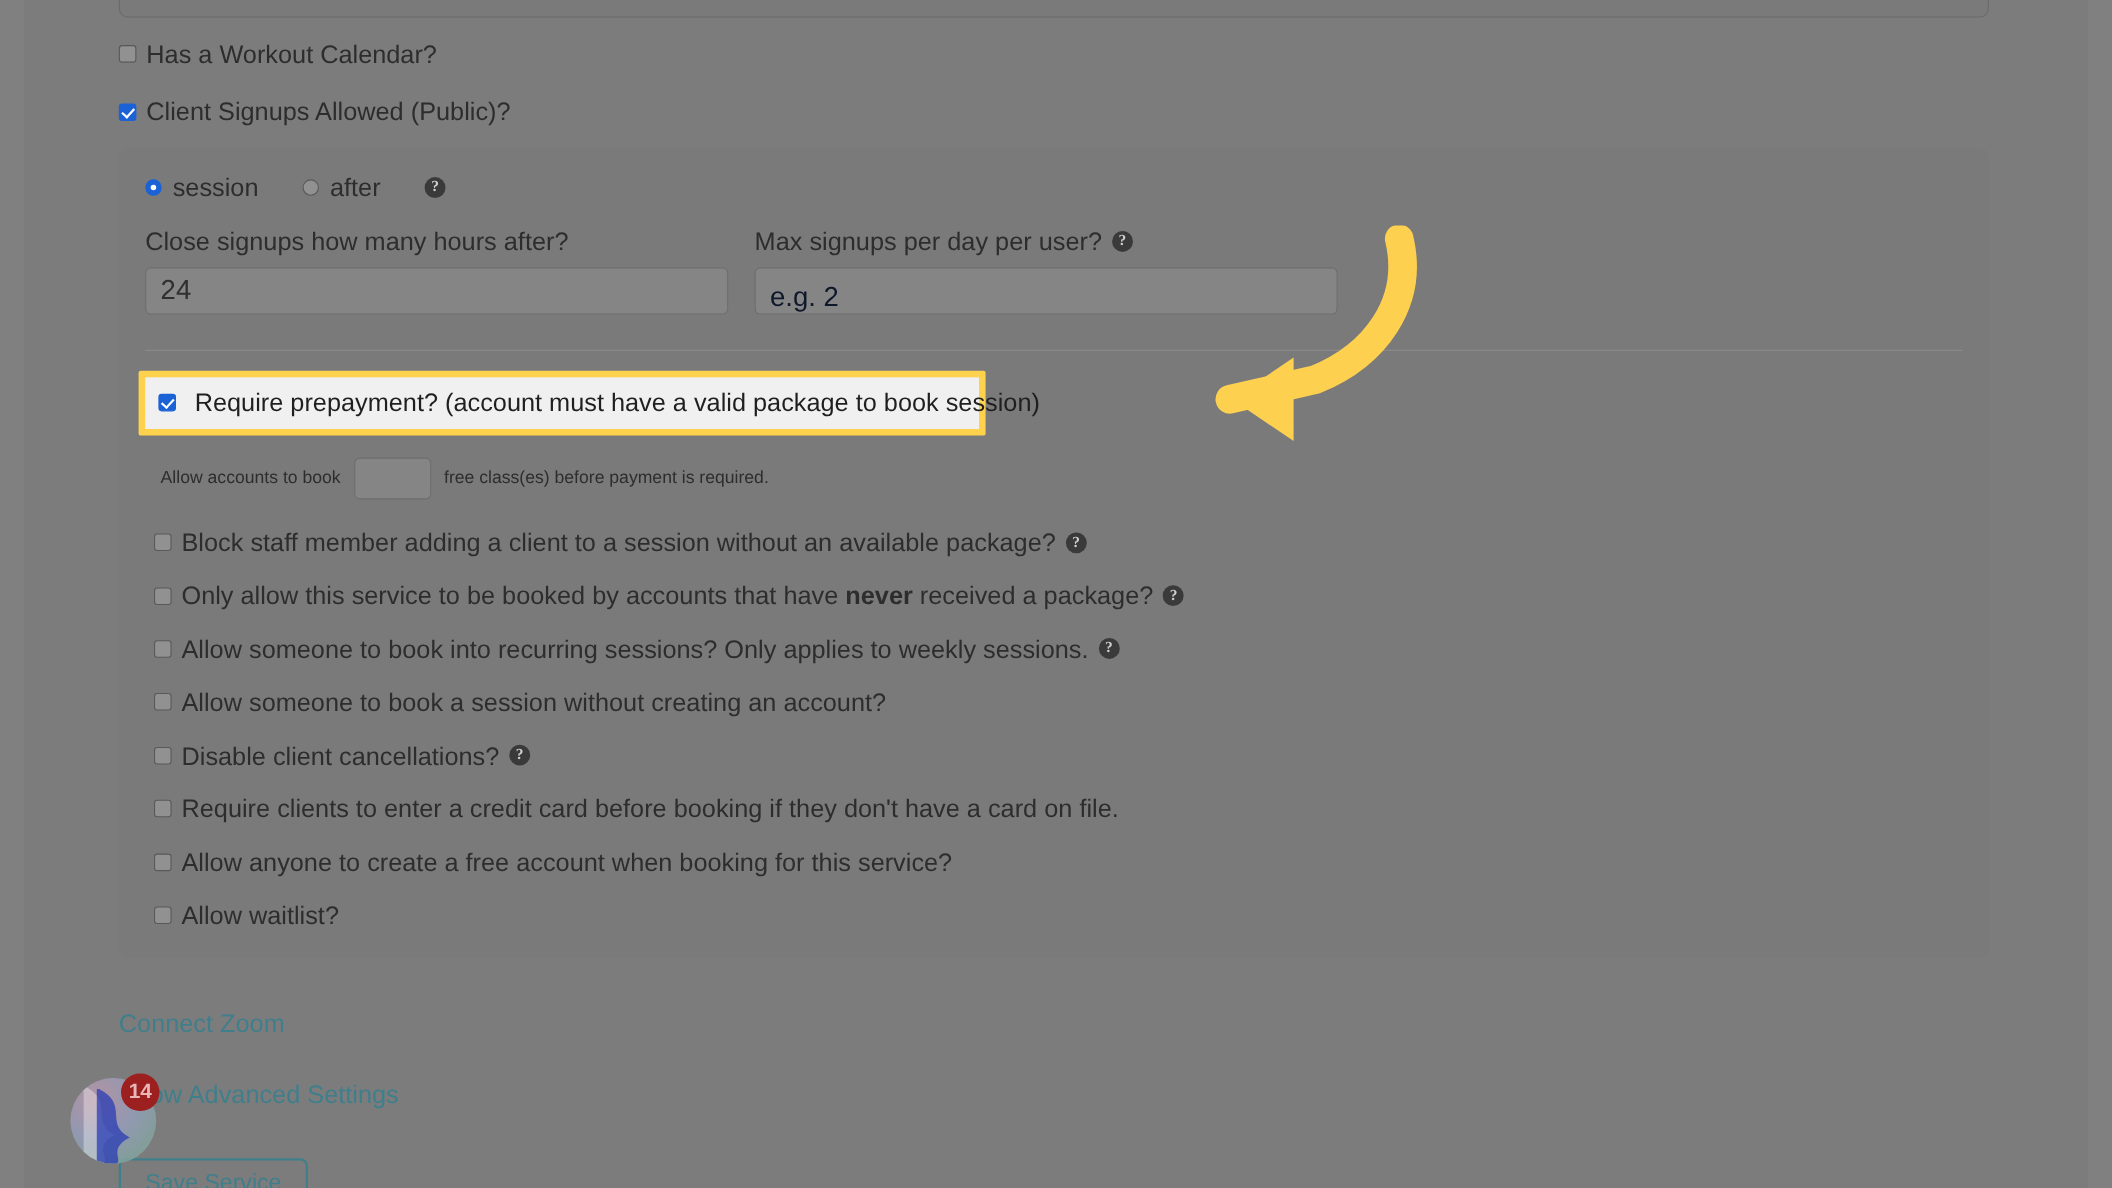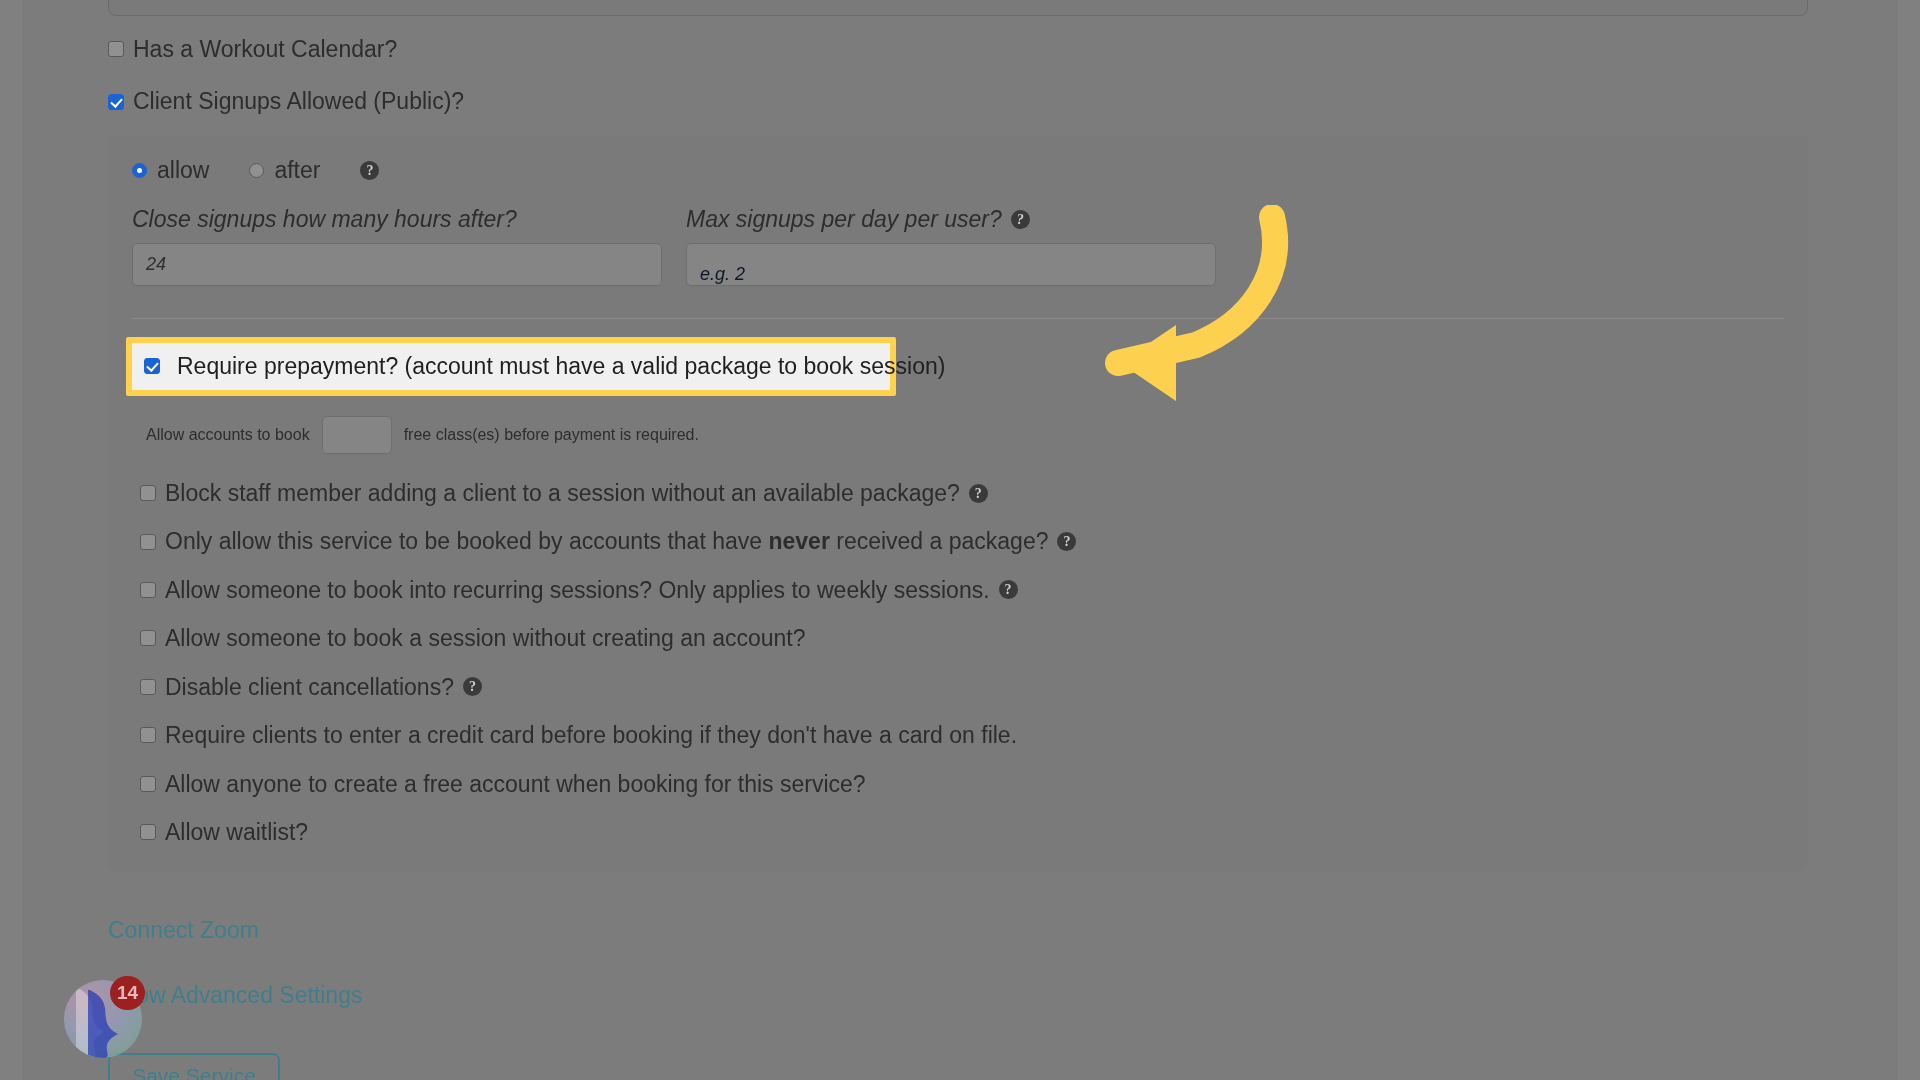--- a/index.html
+++ b/index.html
@@ -146,40 +146,40 @@
   .radio-line .rtxt {
     font-size: 23px;
     color: #2d2d2d;
   }
   .radio-line .spacer { width: 20px; }
 
   .field-grid {
     display: flex;
     gap: 24px;
   }
-  .field { width: 530px; font-style: italic; }
+  .field { width: 530px; }
   .field-label {
     font-size: 23px;
     color: #2d2d2d;
     margin-bottom: 10px;
     display: flex;
     align-items: center;
     gap: 9px;
     white-space: nowrap;
   }
   .input-box {
     width: 100%;
     height: 43px;
     background: #858585;
     border: 1px solid #6e6e6e;
     border-radius: 5px;
     display: flex;
     align-items: center;
     padding: 0 13px;
-    font-size: 18px;
+    font-size: 25px;
     color: #2f2f2f;
   }
   .input-box.placeholder { color: #0f172a; align-items: flex-end; }
 
   .divider {
     height: 1px;
     background: #8b8b8b;
     margin: 32px 0 0 0;
     width: 1652px;
     margin-left: 24px;
@@ -320,21 +320,21 @@
     <div class="chk-row" id="row-signups">
       <span class="box checked"></span>
       <span class="lbl">Client Signups Allowed (Public)?</span>
     </div>
 
     <div class="panel">
       <div class="panel-inner">
 
         <div class="radio-line">
           <span class="radio selected"></span>
-          <span class="rtxt">allow</span>
+          <span class="rtxt">session</span>
           <span class="spacer"></span>
           <span class="radio"></span>
           <span class="rtxt">after</span>
           <span class="spacer"></span>
           <span class="help">?</span>
         </div>
 
         <div class="field-grid">
           <div class="field">
             <div class="field-label">

